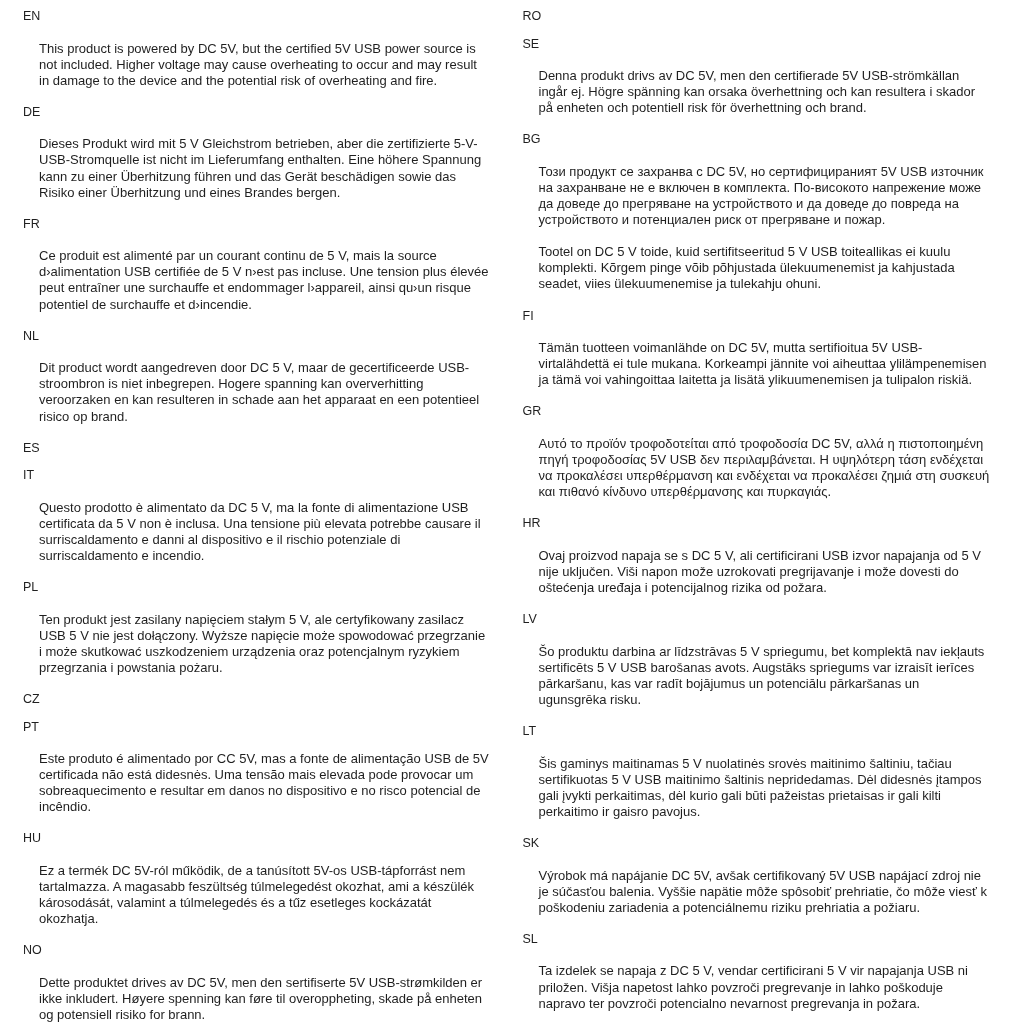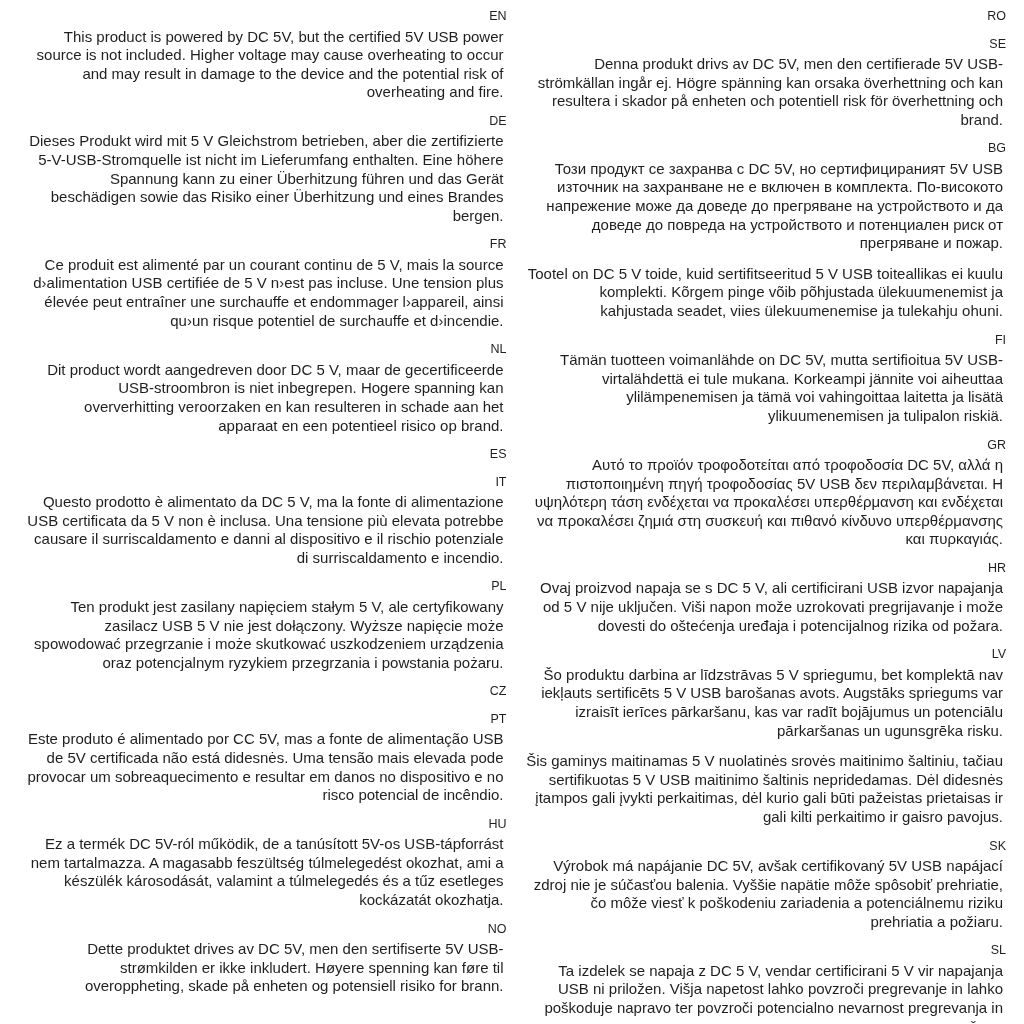--- a/index.html
+++ b/index.html
@@ -21,32 +21,31 @@
     padding: 9px 18px 0 23px;
     box-sizing: border-box;
     width: 1024px;
   }
   .col {
     flex: 1 1 0;
     min-width: 0;
   }
   .block {
     margin: 0 0 12px 0;
-    text-align: right;
   }
   .code {
     font-size: 12.5px;
     line-height: 1.24;
     font-weight: 400;
     margin: 0;
   }
   .text {
-    font-size: 15px;
+    font-size: 13px;
     line-height: 1.24;
-    margin: 3px;
+    margin: 16px;
   }
 </style>
 </head>
 <body style="background: rgb(255, 255, 255); color: rgb(31, 31, 31);">
 
 <div class="page">
 
   <div class="col">
     <section class="block">
       <div class="code">EN</div>
@@ -117,20 +116,21 @@
     </section>
     <section class="block">
       <div class="code">HR</div>
       <p class="text">Ovaj proizvod napaja se s DC 5 V, ali certificirani USB izvor napajanja od 5 V nije uključen. Viši napon može uzrokovati pregrijavanje i može dovesti do oštećenja uređaja i potencijalnog rizika od požara.</p>
     </section>
     <section class="block">
       <div class="code">LV</div>
       <p class="text">Šo produktu darbina ar līdzstrāvas 5 V spriegumu, bet komplektā nav iekļauts sertificēts 5 V USB barošanas avots. Augstāks spriegums var izraisīt ierīces pārkaršanu, kas var radīt bojājumus un potenciālu pārkaršanas un ugunsgrēka risku.</p>
     </section>
     <section class="block">
+      <div class="code">LT</div>
       <p class="text">Šis gaminys maitinamas 5 V nuolatinės srovės maitinimo šaltiniu, tačiau sertifikuotas 5 V USB maitinimo šaltinis nepridedamas. Dėl didesnės įtampos gali įvykti perkaitimas, dėl kurio gali būti pažeistas prietaisas ir gali kilti perkaitimo ir gaisro pavojus.</p>
     </section>
     <section class="block">
       <div class="code">SK</div>
       <p class="text">Výrobok má napájanie DC 5V, avšak certifikovaný 5V USB napájací zdroj nie je súčasťou balenia. Vyššie napätie môže spôsobiť prehriatie, čo môže viesť k poškodeniu zariadenia a potenciálnemu riziku prehriatia a požiaru.</p>
     </section>
     <section class="block">
       <div class="code">SL</div>
       <p class="text">Ta izdelek se napaja z DC 5 V, vendar certificirani 5 V vir napajanja USB ni priložen. Višja napetost lahko povzroči pregrevanje in lahko poškoduje napravo ter povzroči potencialno nevarnost pregrevanja in požara.</p>
     </section>

